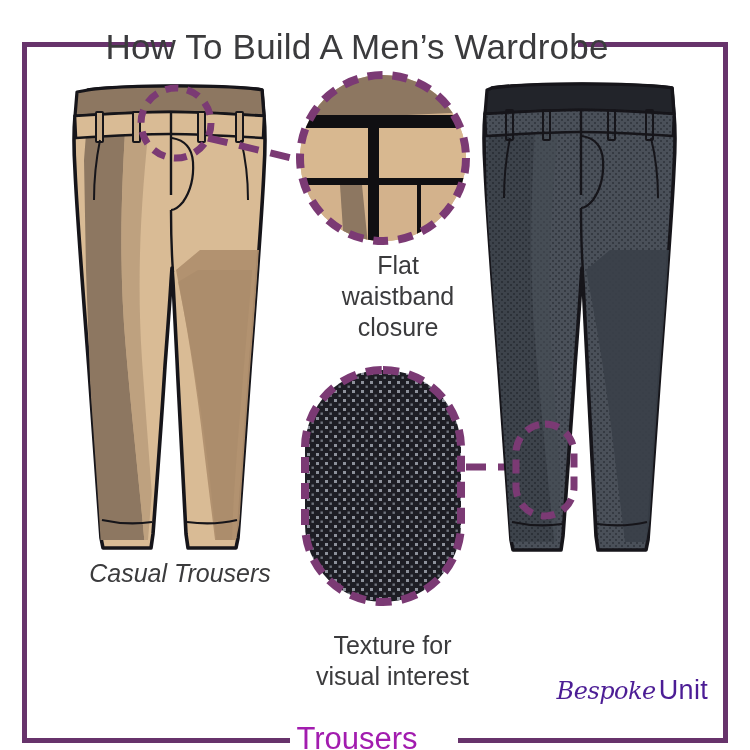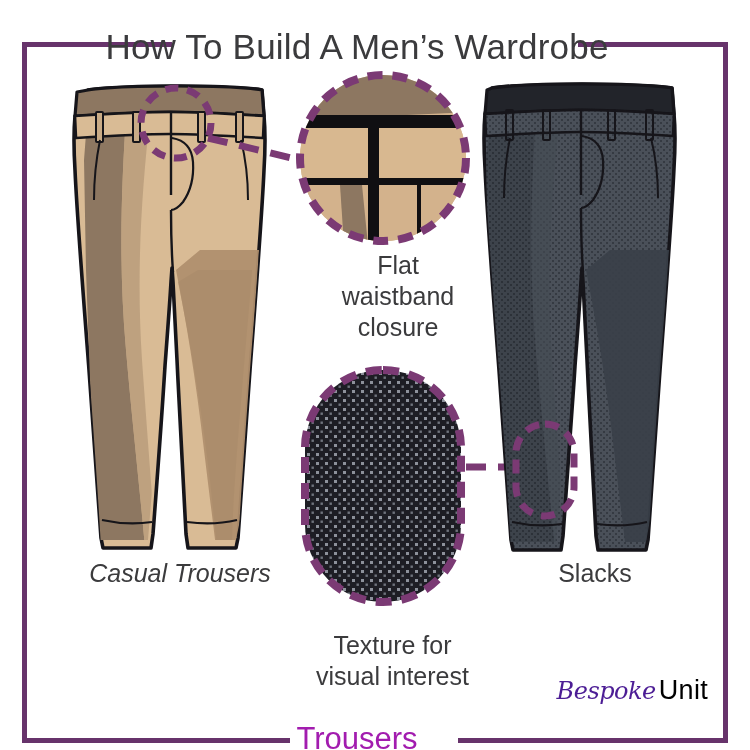--- a/index.html
+++ b/index.html
@@ -40,21 +40,21 @@
   .cap-flat{left:300px;top:230px;width:196px;line-height:31px;}
   .cap-texture{left:285px;top:610px;width:215px;line-height:31px;}
 
   
   .logo{position:absolute;left:528px;top:655px;width:180px;height:34px;
         text-align:right;white-space:nowrap;}
   .logo .bespoke{
     font-family:"DejaVu Serif", serif;font-style:italic;
     font-size:24px;color:#4c1d95;letter-spacing:-.5px;
   }
-  .logo .unit{font-size:27px;color:#000000;letter-spacing:.3px;margin-left:3px;}
+  .logo .unit{font-size:27px;color:#4c1d95;letter-spacing:.3px;margin-left:3px;}
 
   
   svg.art{position:absolute;left:0;top:0;width:750px;height:750px;overflow:visible;}
 </style>
 </head>
 <body>
 
 <div id="stage">
 
   <div class="frame-seg f-top-l"></div>
@@ -241,21 +241,20 @@
       <path d="M581,188 C581,216 582,238 583,252" stroke="#16151a" stroke-width="2.4" fill="none"></path>
       <path d="M512,502 C530,506 548,506 562,504" stroke="#16151a" stroke-width="2.2" fill="none"></path>
       <path d="M597,504 C612,506 630,506 647,502" stroke="#16151a" stroke-width="2.2" fill="none"></path>
     </g>
 
     <rect x="516" y="404" width="58" height="92" rx="29" ry="29" fill="none" stroke="#7b3a74" stroke-width="7" stroke-dasharray="14 9"></rect>
   </svg>
 
   <div class="cap cap-casual">Casual Trousers</div>
 
-  <div class="cap cap-slacks">Slacks</div>
 
   <div class="cap cap-flat">
     <div>Flat</div>
     <div>waistband</div>
     <div>closure</div>
   </div>
 
   <div class="cap cap-texture">
     <div>Texture for</div>
     <div>visual interest</div>

